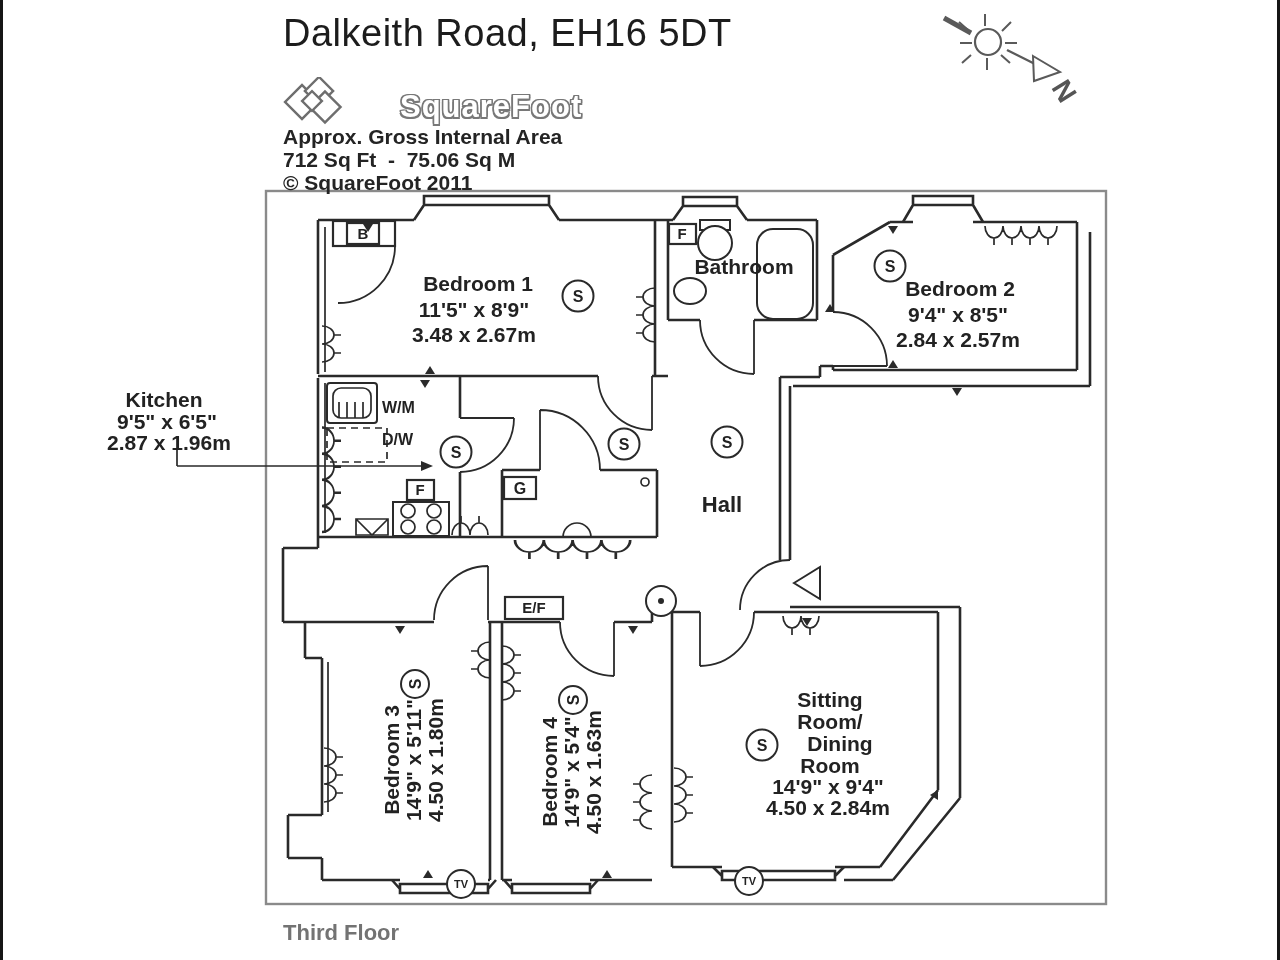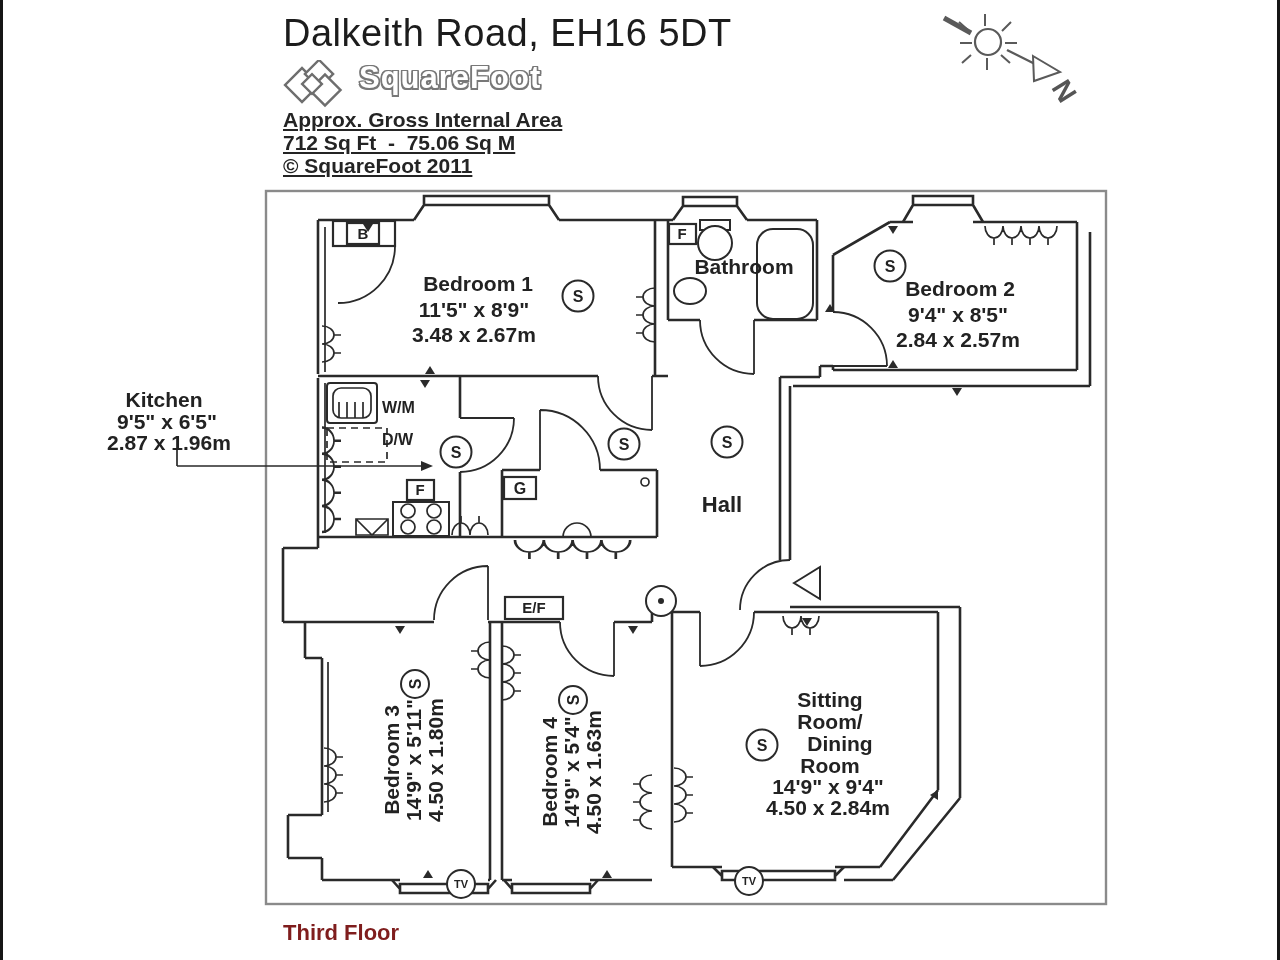--- a/index.html
+++ b/index.html
@@ -3,29 +3,29 @@
 <meta charset="utf-8">
 <style>
   html,body{margin:0;padding:0;background:#fff;}
   #stage{position:relative;width:1280px;height:960px;background:#fff;overflow:hidden;
          font-family:"Liberation Sans", sans-serif;}
   .edge{position:absolute;top:0;height:100%;background:#161616;}
   #edgeL{left:0;width:3px;} #edgeR{right:0;width:3px;}
   #plan-svg{position:absolute;left:0;top:0;}
   .hdr{position:absolute;left:283px;top:12px;color:#1f1f1f;}
   .title{font-size:38px;font-weight:normal;letter-spacing:.5px;color:#1c1c1c;}
-  .brandrow{display:flex;align-items:flex-start;margin-top:5px;height:48px;}
+  .brandrow{display:flex;align-items:flex-end;margin-top:22px;height:48px;gap:41px;}
   .brand{font-size:31px;font-weight:bold;letter-spacing:1px;margin-left:10px;color:#fff;
          text-shadow:-1.5px -1.5px 0 #787878,1.5px -1.5px 0 #787878,-1.5px 1.5px 0 #787878,
                      1.5px 1.5px 0 #787878,0 -1.5px 0 #787878,0 1.5px 0 #787878,
                      -1.5px 0 0 #787878,1.5px 0 0 #787878;}
-  .sub{font-size:21px;font-weight:bold;line-height:23px;color:#242424;white-space:pre;text-decoration:underline;}
+  .sub{font-size:21px;font-weight:bold;line-height:23px;color:#242424;white-space:pre;}
   .sub .sq{display:inline-block;width:12px;height:12px;border:2px solid #c9c9c9;
            margin-left:7px;vertical-align:baseline;}
-  .floorlbl{position:absolute;left:283px;top:920px;font-size:22px;font-weight:bold;color:#7f1d1d;}
+  .floorlbl{position:absolute;left:283px;top:920px;font-size:22px;font-weight:bold;color:#737373;}
   
   .w   {fill:none;stroke:#2a2a2a;stroke-width:2.6;}
   .wth {fill:none;stroke:#2a2a2a;stroke-width:1.7;}
   .arc {fill:none;stroke:#2a2a2a;stroke-width:1.8;}
   .fix {fill:#fff;stroke:#2a2a2a;stroke-width:2;}
   .box {fill:#fff;stroke:#2a2a2a;stroke-width:2.2;}
   .border{fill:none;stroke:#8a8a8a;stroke-width:2.4;}
   .tri {fill:#2a2a2a;stroke:none;}
   text{font-family:"Liberation Sans", sans-serif;font-weight:bold;fill:#222;}
   .rm  {font-size:21px;text-anchor:middle;}

